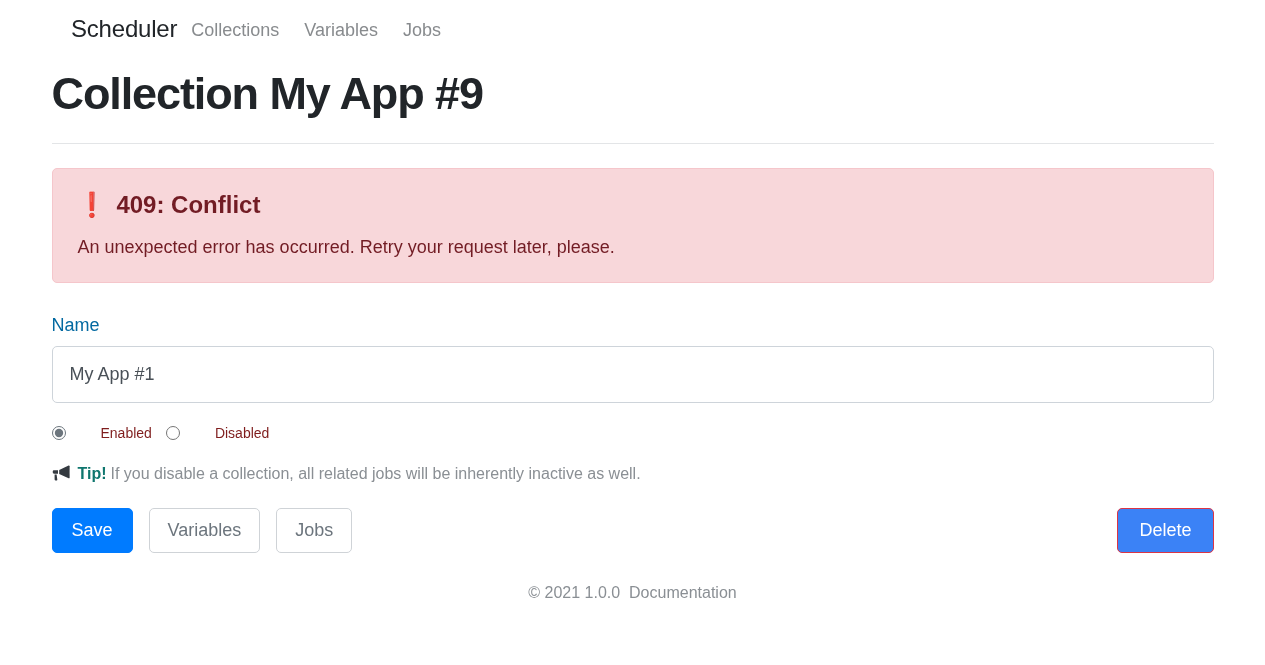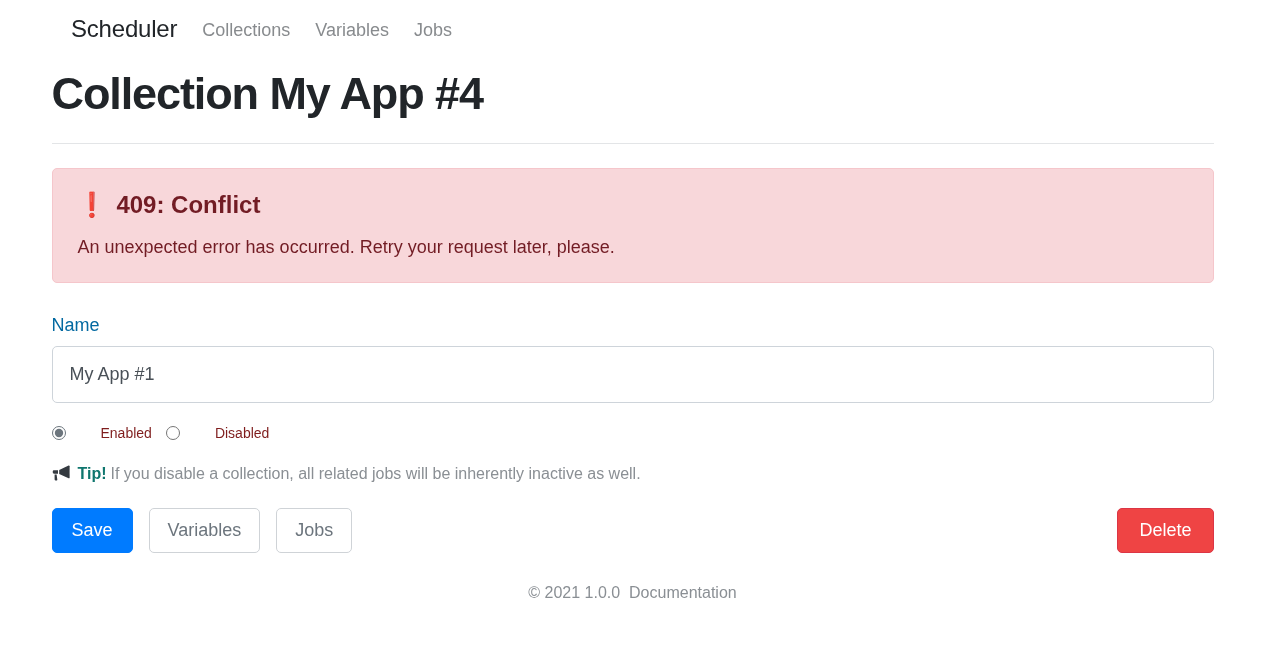--- a/index.html
+++ b/index.html
@@ -22,21 +22,21 @@
     height: 58px;
     display: flex;
     align-items: center;
     padding: 0 0 0 71px;
   }
   .brand {
     font-size: 24px;
     color: #212529;
     font-weight: 400;
     letter-spacing: -0.2px;
-    margin-right: 25px;
+    margin-right: 14px;
     line-height: 1;
     text-decoration: none;
   }
   .nav-links {
     display: flex;
     align-items: center;
     gap: 25px;
     position: relative;
     top: 1px;
   }
@@ -192,21 +192,21 @@
     color: #ffffff;
     padding-left: 19px;
     padding-right: 19px;
   }
   .btn-outline {
     background: #ffffff;
     border-color: #cfd3d7;
     color: #6c757d;
   }
   .btn-danger {
-    background: #ef4444;
+    background: #3b82f6;
     border-color: #dc3545;
     color: #ffffff;
     padding-left: 21px;
     padding-right: 21px;
   }
   .btn-gap { margin-left: 16px; }
   .spacer { flex: 1; }
 
   
   .footer {
@@ -228,21 +228,21 @@
   <a class="brand" href="#">Scheduler</a>
   <div class="nav-links">
     <a class="nav-link" href="#">Collections</a>
     <a class="nav-link" href="#">Variables</a>
     <a class="nav-link" href="#">Jobs</a>
   </div>
 </div>
 
 <div class="container">
 
-  <h1 class="page-title">Collection My App #4</h1>
+  <h1 class="page-title">Collection My App #9</h1>
   <hr class="divider">
 
   <div class="alert">
     <div class="alert-heading">
       <span class="alert-icon">❗</span>
       <span>409: Conflict</span>
     </div>
     <div class="alert-text">An unexpected error has occurred. Retry your request later, please.</div>
   </div>
 

